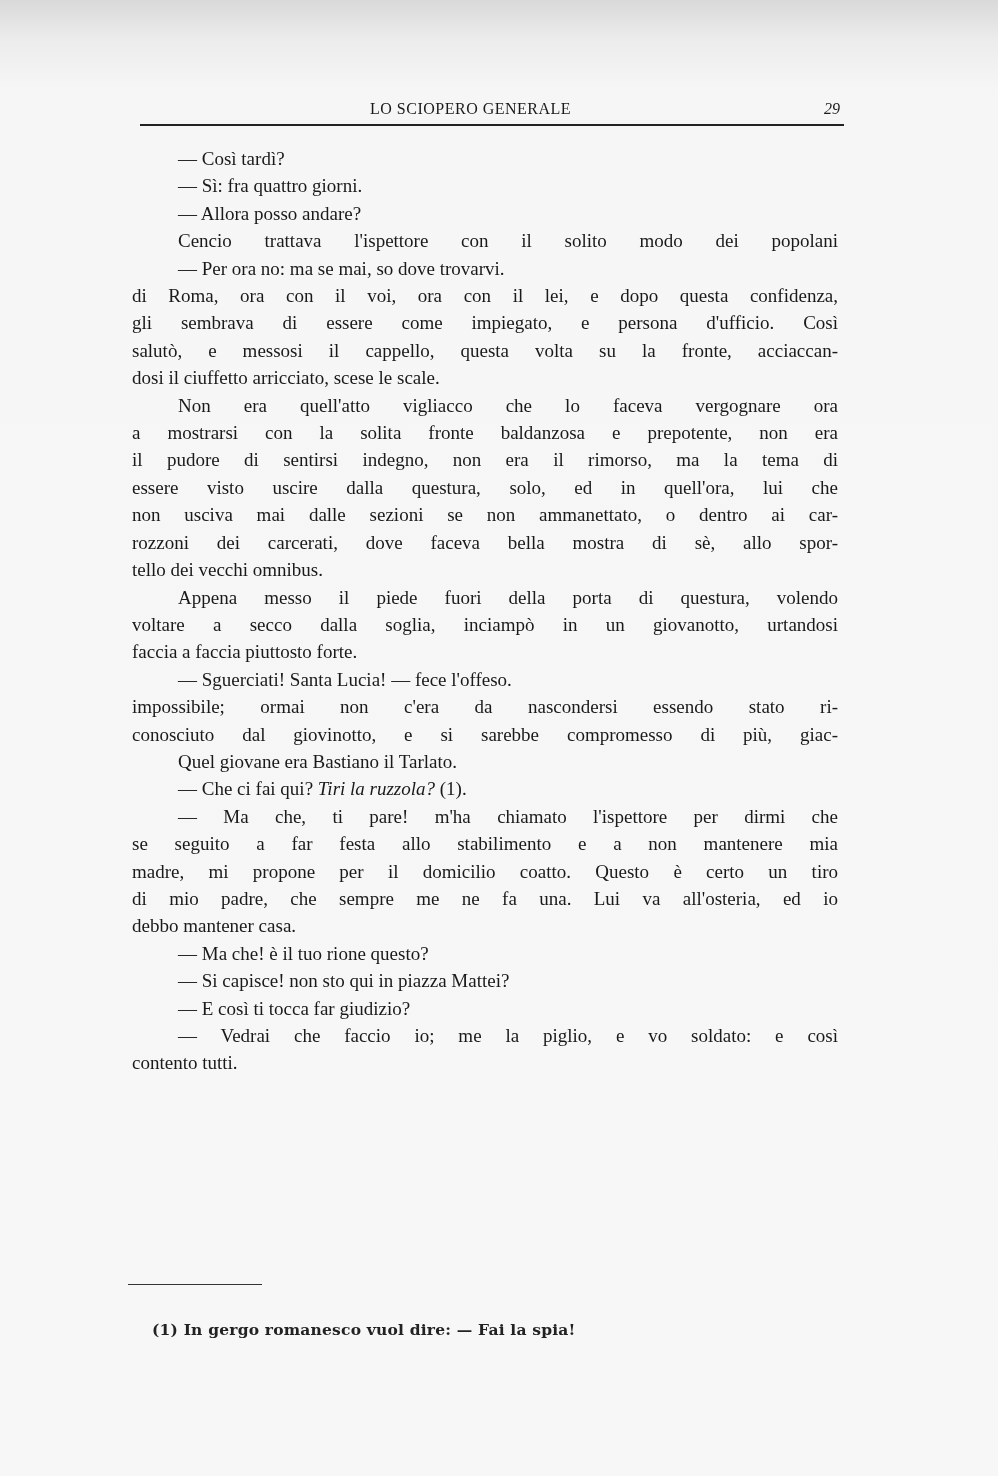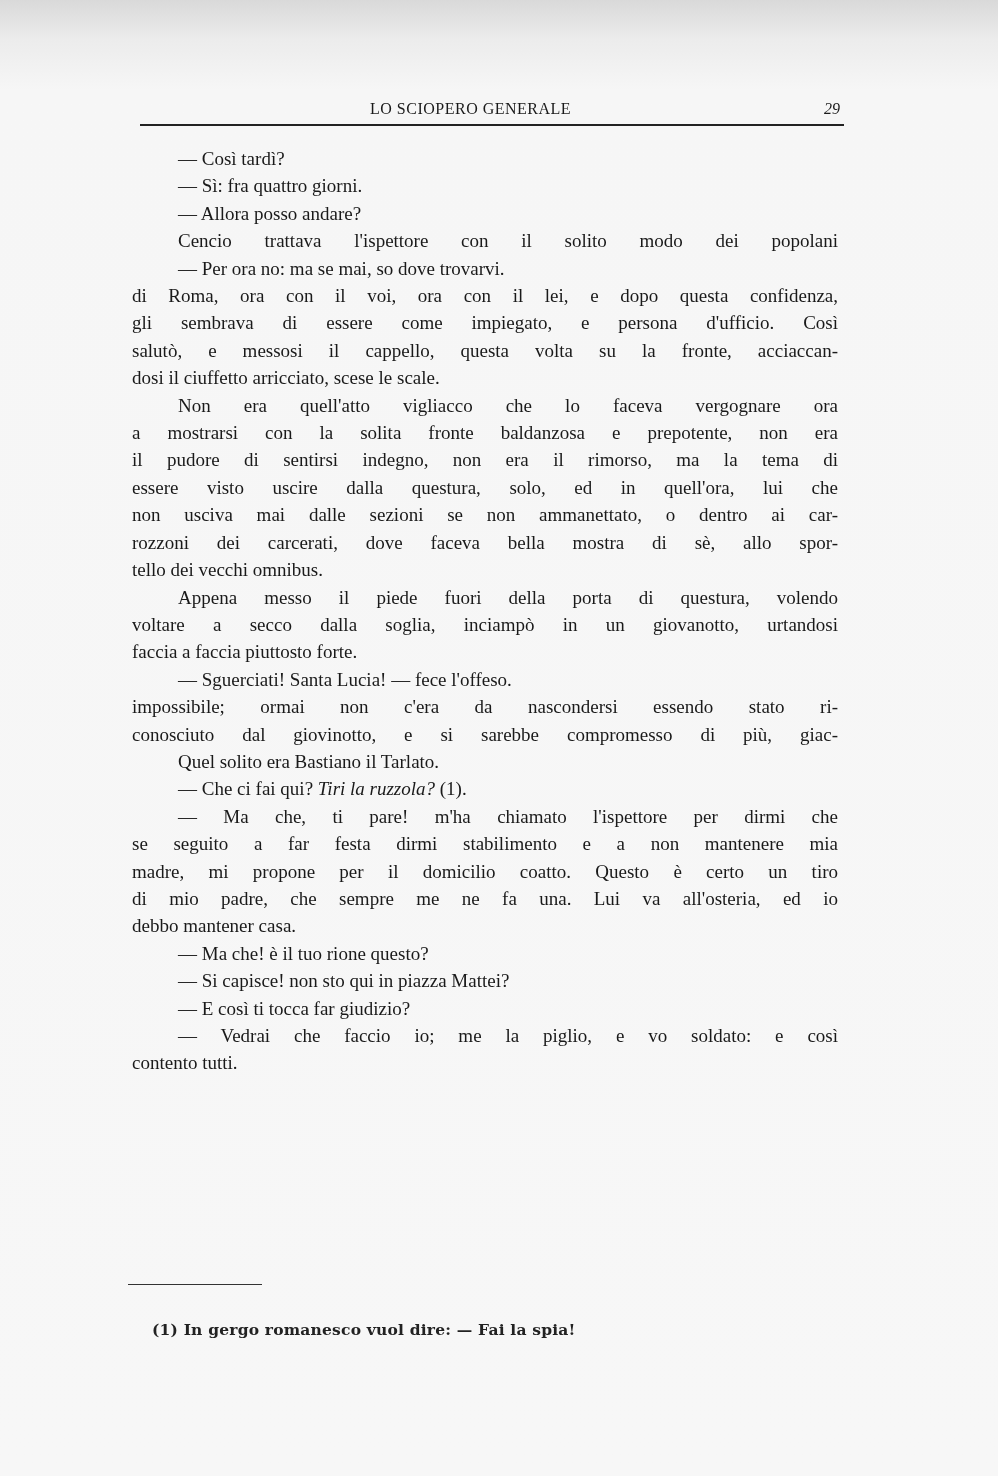--- a/index.html
+++ b/index.html
@@ -73,24 +73,24 @@
       <span class="line">essere visto uscire dalla questura, solo, ed in quell'ora, lui che</span>
       <span class="line">non usciva mai dalle sezioni se non ammanettato, o dentro ai car-</span>
       <span class="line">rozzoni dei carcerati, dove faceva bella mostra di sè, allo spor-</span>
       <span class="line last">tello dei vecchi omnibus.</span>
       <span class="line indent">Appena messo il piede fuori della porta di questura, volendo</span>
       <span class="line">voltare a secco dalla soglia, inciampò in un giovanotto, urtandosi</span>
       <span class="line last">faccia a faccia piuttosto forte.</span>
       <span class="line dialog">— Sguerciati! Santa Lucia! — fece l'offeso.</span>
       <span class="line">impossibile; ormai non c'era da nascondersi essendo stato ri-</span>
       <span class="line">conosciuto dal giovinotto, e si sarebbe compromesso di più, giac-</span>
-      <span class="line dialog">Quel solito era Bastiano il Tarlato.</span>
+      <span class="line dialog">Quel giovane era Bastiano il Tarlato.</span>
       <span class="line dialog"><span>— Che ci fai qui? </span><span class="italic">Tiri la ruzzola?</span><span> (1).</span></span>
       <span class="line indent">— Ma che, ti pare! m'ha chiamato l'ispettore per dirmi che</span>
-      <span class="line">se seguito a far festa dirmi stabilimento e a non mantenere mia</span>
+      <span class="line">se seguito a far festa allo stabilimento e a non mantenere mia</span>
       <span class="line">madre, mi propone per il domicilio coatto. Questo è certo un tiro</span>
       <span class="line">di mio padre, che sempre me ne fa una. Lui va all'osteria, ed io</span>
       <span class="line last">debbo mantener casa.</span>
       <span class="line dialog">— Ma che! è il tuo rione questo?</span>
       <span class="line dialog">— Si capisce! non sto qui in piazza Mattei?</span>
       <span class="line dialog">— E così ti tocca far giudizio?</span>
       <span class="line indent">— Vedrai che faccio io; me la piglio, e vo soldato: e così</span>
       <span class="line last">contento tutti.</span>
     </div>
 

